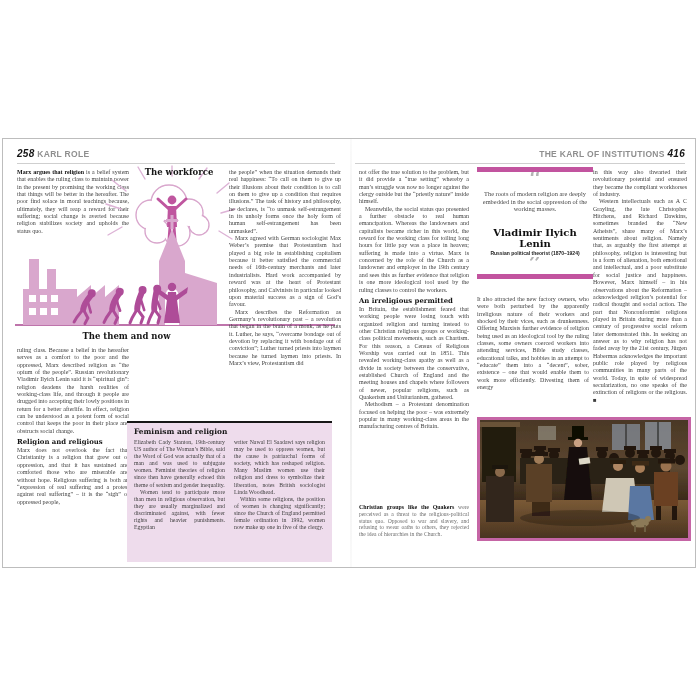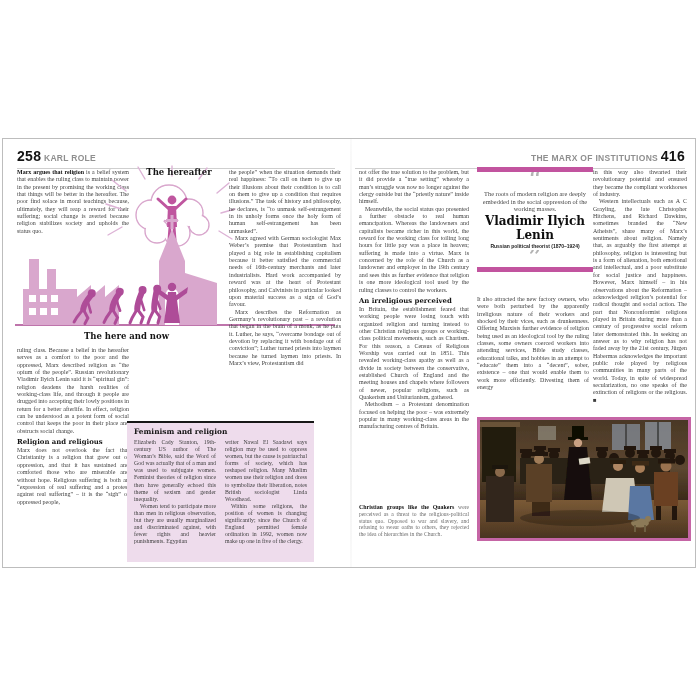--- a/index.html
+++ b/index.html
@@ -5,21 +5,21 @@
   html,body{margin:0;padding:0;width:700px;height:700px;background:#ffffff;
     font-family:"Liberation Serif",serif;-webkit-font-smoothing:antialiased;}
   .spread{position:absolute;left:2px;top:138px;width:694px;height:430px;
     background:#fff;border:1px solid #bdbdbd;box-sizing:border-box;}
   .spine{position:absolute;left:347px;top:0;bottom:0;width:2px;
     background:linear-gradient(180deg,#fafafa,#e9e9e9 50%,#fafafa);}
   
   .pg-header{position:absolute;top:9px;font-family:"Liberation Sans",sans-serif;
     font-weight:bold;font-size:8.5px;letter-spacing:.3px;color:#8f8f8f;
     border-bottom:1px solid #cfcfcf;padding-bottom:4px;white-space:nowrap;}
-  .pg-header .num{color:#141414;font-size:14px;}
+  .pg-header .num{color:#141414;font-size:10px;font-style:italic;}
   .hdr-left{left:14px;width:318px;}
   .hdr-right{left:352px;width:330px;text-align:right;}
   
   .col{position:absolute;font-size:6px;line-height:7.35px;color:#3e3e3e;text-align:justify;}
   .col p{margin:0;}
   .col p.ind{text-indent:6px;}
   .lead{font-weight:bold;color:#111;}
   .subhead{font-family:"DejaVu Serif",serif;font-weight:bold;font-size:6.9px;
     color:#161616;margin:3px 0 1px;text-align:left;line-height:8px;}
   
@@ -28,26 +28,26 @@
   .diag-label{position:absolute;font-family:"DejaVu Serif",serif;font-weight:bold;
     font-size:8.5px;color:#161616;text-align:center;}
   .diag-top{left:100px;top:2px;width:140px;}
   .diag-bottom{left:40px;top:166px;width:155px;}
   
   .qbox{position:absolute;left:474px;top:28px;width:116px;text-align:center;}
   .qbar{height:5px;background:#c2549f;}
   .qmark{font-family:"DejaVu Serif",serif;font-size:27px;color:#b3b3b3;
     line-height:18px;height:17px;overflow:hidden;}
   .qtext{font-size:6.4px;line-height:7.6px;color:#4a4a4a;padding:1px 5px 0;}
-  .qauthor{font-family:"DejaVu Serif",serif;font-weight:bold;font-size:12px;
-    color:#0e0e0e;margin-top:1px;}
+  .qauthor{font-family:"DejaVu Serif",serif;font-weight:bold;font-size:10px;
+    color:#0e0e0e;margin-top:14px;}
   .qrole{font-family:"Liberation Sans",sans-serif;font-weight:bold;font-size:5px;
     color:#222;margin:1px 0 1px;}
   
-  .fbox{position:absolute;left:124px;top:282px;width:187px;height:141px;
+  .fbox{position:absolute;left:124px;top:282px;width:205px;height:141px;
     background:#eedcec;border-top:2px solid #171717;padding:4px 7px;box-sizing:border-box;}
   .fbox-title{font-family:"DejaVu Serif",serif;font-weight:bold;font-size:7.4px;
     color:#141414;margin-bottom:3px;}
   .fbox-cols{display:flex;gap:9px;}
   .fbox-col{flex:1;font-size:5.8px;line-height:7.1px;color:#3e3e3e;text-align:justify;}
   .fbox-col p{margin:0;}
   .fbox-col p.ind{text-indent:6px;}
   
   .caption{position:absolute;left:356px;top:365px;width:110px;font-size:5.6px;
     line-height:6.8px;color:#6e6e6e;text-align:justify;}
@@ -169,22 +169,22 @@
           <path d="M0,-14 L6,-6 L4,0 M0,-14 L-5,-5 L-7,0" fill="none" stroke-width="3"></path>
         </g>
         <g transform="translate(146,158) rotate(-3)">
           <circle cx="4" cy="-34" r="4" stroke="none"></circle>
           <path d="M3,-31 C2,-26 0,-20 0,-14" fill="none" stroke-width="6"></path>
           <path d="M2,-26 L6,-14" fill="none" stroke-width="2.6"></path>
           <path d="M0,-14 L5,-6 L3,0 M0,-14 L-5,-5 L-7,0" fill="none" stroke-width="3"></path>
         </g>
       </g>
     </svg>
-    <div class="diag-label diag-top">The hereafter</div>
-    <div class="diag-label diag-bottom">The here and now</div>
+    <div class="diag-label diag-top">The workforce</div>
+    <div class="diag-label diag-bottom">The them and now</div>
   </div>
 
   <div class="col" style="left:14px;top:208px;width:112px;">
     <p>ruling class. Because a belief in the hereafter serves as a comfort to the poor and the oppressed, Marx described religion as “the opium of the people”. Russian revolutionary Vladimir Ilyich Lenin said it is “spiritual gin”: religion deadens the harsh realities of working-class life, and through it people are drugged into accepting their lowly positions in return for a better afterlife. In effect, religion can be understood as a potent form of social control that keeps the poor in their place and obstructs social change.</p>
     <div class="subhead">Religion and religious</div>
     <p>Marx does not overlook the fact that Christianity is a religion that grew out of oppression, and that it has sustained and comforted those who are miserable and without hope. Religious suffering is both an “expression of real suffering and a protest against real suffering” – it is the “sigh” of oppressed people,</p>
   </div>
 
   <div class="col" style="left:226px;top:30px;width:112px;">
     <p>the people” when the situation demands their real happiness: “To call on them to give up their illusions about their condition is to call on them to give up a condition that requires illusions.” The task of history and philosophy, he declares, is “to unmask self-estrangement in its unholy forms once the holy form of human self-estrangement has been unmasked”.</p>
@@ -200,28 +200,28 @@
         <p class="ind">Women tend to participate more than men in religious observation, but they are usually marginalized and discriminated against, with fewer rights and heavier punishments. Egyptian</p>
       </div>
       <div class="fbox-col">
         <p>writer Nawal El Saadawi says religion may be used to oppress women, but the cause is patriarchal forms of society, which has reshaped religion. Many Muslim women use their religion and dress to symbolize their liberation, notes British sociologist Linda Woodhead.</p>
         <p class="ind">Within some religions, the position of women is changing significantly; since the Church of England permitted female ordination in 1992, women now make up one in five of the clergy.</p>
       </div>
     </div>
   </div>
 
   <div class="pg-header hdr-right">
-    <span>THE MARX OF INSTITUTIONS</span>
+    <span>THE KARL OF INSTITUTIONS</span>
     <span class="num">416</span>
   </div>
 
   <div class="col" style="left:356px;top:30px;width:110px;">
     <p>not offer the true solution to the problem, but it did provide a “true setting” whereby a man’s struggle was now no longer against the clergy outside but the “priestly nature” inside himself.</p>
     <p class="ind">Meanwhile, the social status quo presented a further obstacle to real human emancipation. Whereas the landowners and capitalists became richer in this world, the reward for the working class for toiling long hours for little pay was a place in heaven; suffering is made into a virtue. Marx is concerned by the role of the Church as a landowner and employer in the 19th century and sees this as further evidence that religion is one more ideological tool used by the ruling classes to control the workers.</p>
-    <div class="subhead">An irreligious perceived</div>
+    <div class="subhead">An irreligious permitted</div>
     <p>In Britain, the establishment feared that working people were losing touch with organized religion and turning instead to other Christian religious groups or working-class political movements, such as Chartism. For this reason, a Census of Religious Worship was carried out in 1851. This revealed working-class apathy as well as a divide in society between the conservative, established Church of England and the meeting houses and chapels where followers of newer, popular religions, such as Quakerism and Unitarianism, gathered.</p>
     <p class="ind">Methodism – a Protestant denomination focused on helping the poor – was extremely popular in many working-class areas in the manufacturing centres of Britain.</p>
   </div>
 
   <div class="caption">
     <span class="lead">Christian groups like the Quakers</span><span> were perceived as a threat to the religious-political status quo. Opposed to war and slavery, and refusing to swear oaths to others, they rejected the idea of hierarchies in the Church.</span>
   </div>
 
   <div class="qbox">
     <div class="qbar"></div>

